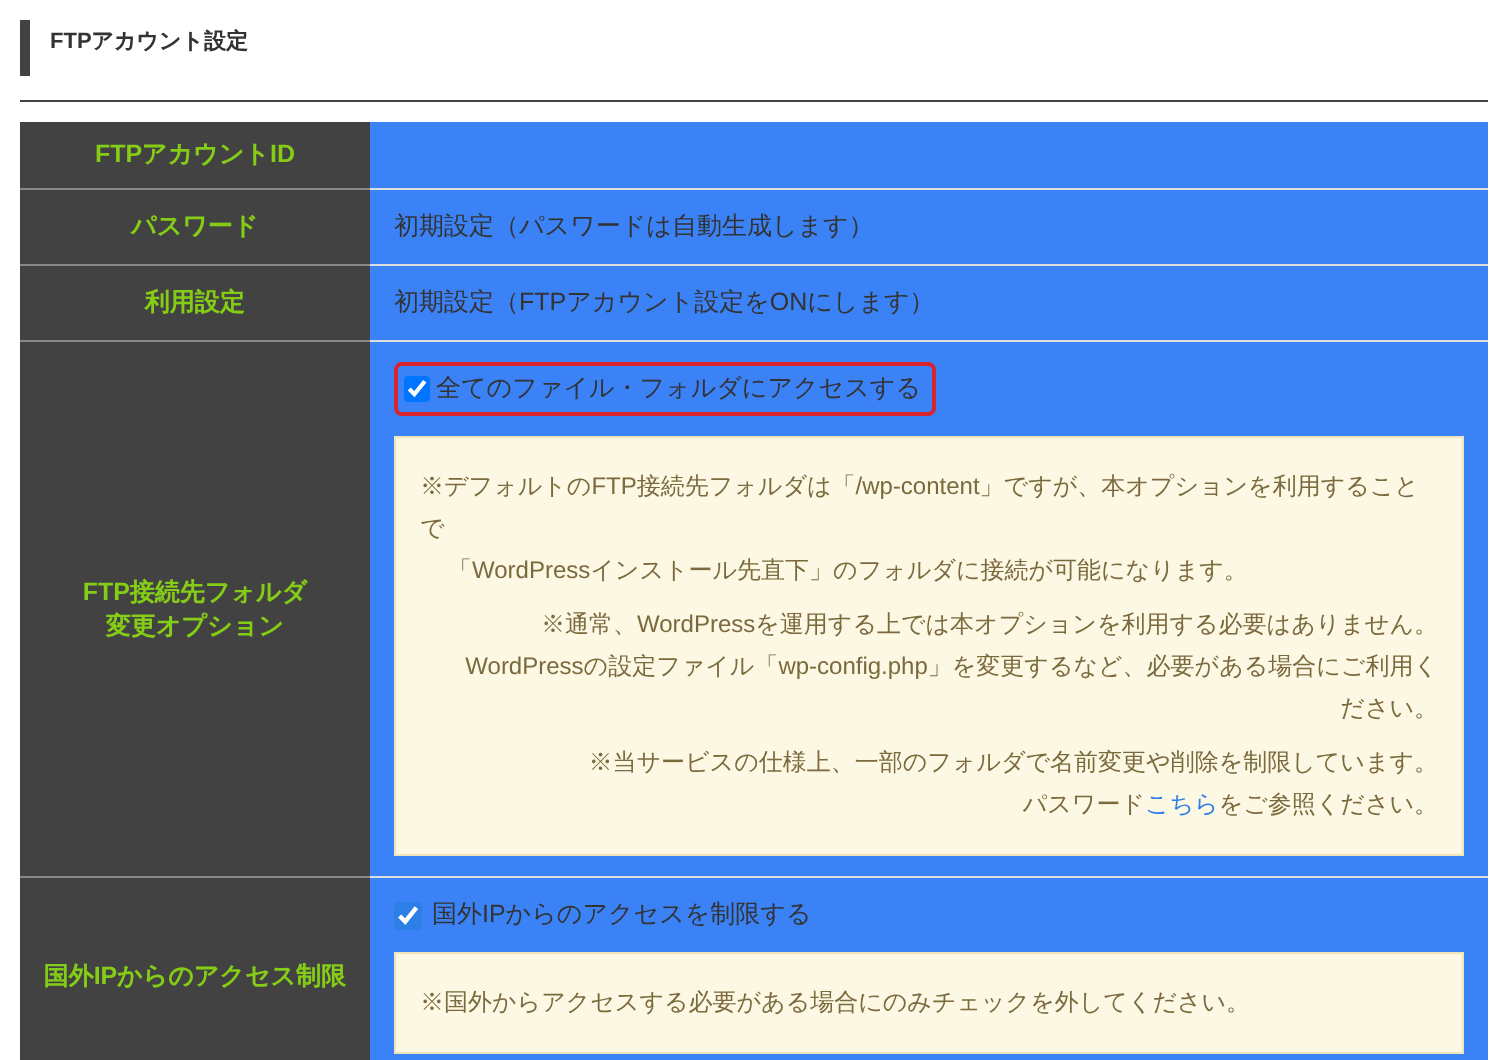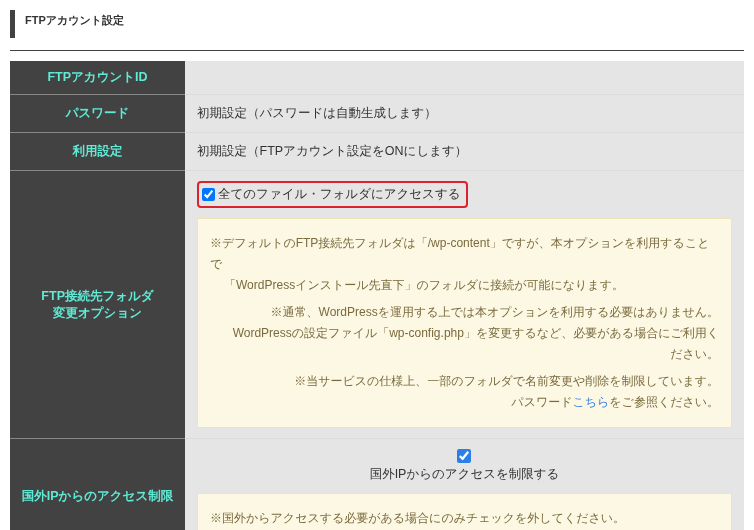--- a/index.html
+++ b/index.html
@@ -26,40 +26,39 @@
       margin-bottom: 10px;
     }
     table.settings {
       width: 100%;
       border-collapse: collapse;
       table-layout: fixed;
     }
     table.settings th {
       width: 175px;
       background: #424242;
-      color: #5eead4;
+      color: #84cc16;
       font-weight: bold;
       font-size: 12.5px;
       text-align: center;
       vertical-align: middle;
       padding: 8px 6px;
       border-bottom: 1px solid #888;
     }
     table.settings td {
-      background: #e5e5e5;
+      background: #3b82f6;
       padding: 10px 12px;
       vertical-align: top;
       border-bottom: 1px solid #ddd;
       font-size: 12.5px;
     }
     .checkbox-row {
       display: flex;
       align-items: center;
       gap: 3px;
-      flex-direction: column;
     }
     .checkbox-row input[type=checkbox] {
       width: 14px;
       height: 14px;
       accent-color: #2d7fe8;
       margin-right: 2px;
     }
     .highlight-box {
       border: 2px solid #d9232e;
       border-radius: 4px;

